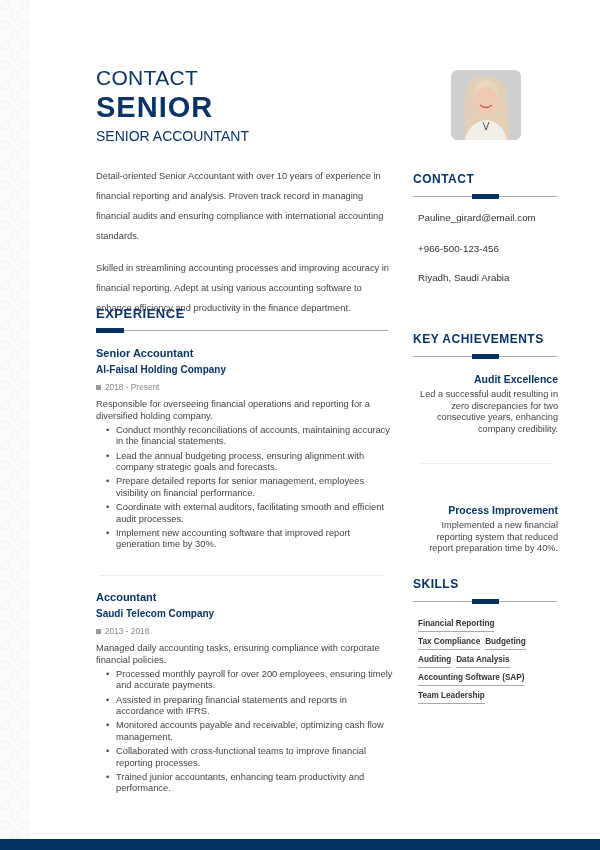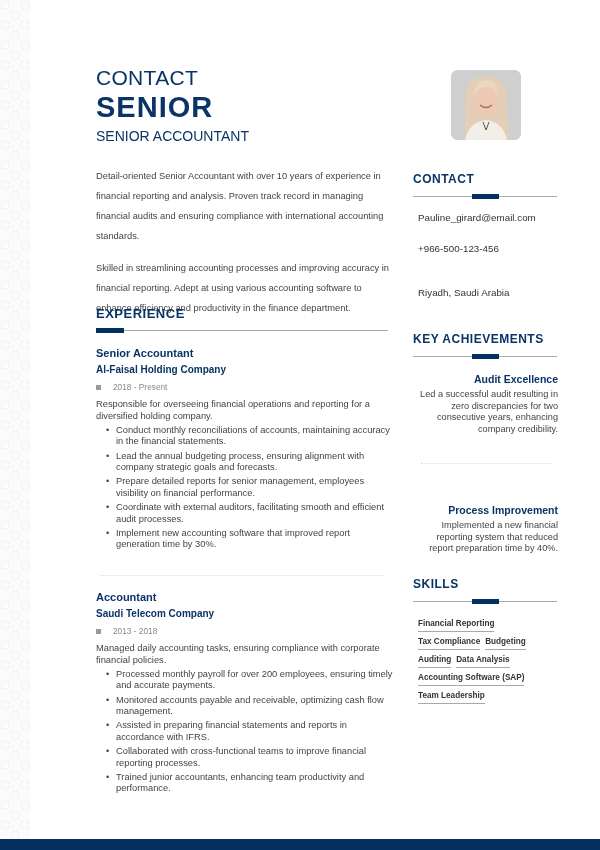--- a/index.html
+++ b/index.html
@@ -29,21 +29,21 @@
   .summary p + p { margin-top: 12px; }
 
   .section-title { font-weight: bold; color: #0a3466; letter-spacing: 0.5px; }
   .exp-title { position: absolute; left: 96px; top: 306px; font-size: 13px; text-align: center; }
   .exp-rule { position: absolute; left: 96px; top: 330px; width: 292px; height: 1px; background: #a6a9ad; }
   .exp-rule-accent { position: absolute; left: 96px; top: 328px; width: 28px; height: 5px; background: #04305f; }
 
   .job { position: absolute; left: 96px; width: 300px; }
   .job-role { font-size: 11px; font-weight: bold; color: #0a3466; }
   .job-company { font-size: 10px; font-weight: bold; color: #0a3466; margin-top: 5px; }
-  .job-date { font-size: 8.3px; color: #888; margin-top: 7px; display: flex; align-items: center; gap: 12px; }
+  .job-date { font-size: 8.3px; color: #888; margin-top: 7px; display: flex; align-items: center; gap: 4px; }
   .date-icon { width: 5px; height: 5px; background: #999; display: inline-block; }
   .job-desc { font-size: 9.3px; line-height: 12.3px; color: #444; margin-top: 6px; }
   .job ul { list-style: none; margin-top: 2px; padding-left: 12px; }
   .job li { position: relative; padding-left: 8px; font-size: 9.3px; line-height: 11.2px; color: #444; margin-bottom: 3.5px; }
   .job li::before { content: "•"; position: absolute; left: -2px; top: 0; color: #444; }
 
   .dotted-sep { position: absolute; left: 100px; top: 575px; width: 284px; border-top: 1px dotted #e0e0e0; }
 
   .side-header { position: absolute; left: 413px; width: 144px; font-size: 12px; }
   .side-rule { position: absolute; left: 413px; width: 144px; height: 1px; background: #a6a9ad; }
@@ -112,33 +112,33 @@
 <div class="job" style="top:591px;">
   <div class="job-role">Accountant</div>
   <div class="job-company">Saudi Telecom Company</div>
   <div class="job-date">
     <span class="date-icon"></span>
     <span>2013 - 2018</span>
   </div>
   <div class="job-desc">Managed daily accounting tasks, ensuring compliance with corporate financial policies.</div>
   <ul>
     <li>Processed monthly payroll for over 200 employees, ensuring timely and accurate payments.</li>
+    <li>Assisted in preparing financial statements and reports in accordance with IFRS.</li>
     <li>Monitored accounts payable and receivable, optimizing cash flow management.</li>
-    <li>Assisted in preparing financial statements and reports in accordance with IFRS.</li>
     <li>Collaborated with cross-functional teams to improve financial reporting processes.</li>
     <li>Trained junior accountants, enhancing team productivity and performance.</li>
   </ul>
 </div>
 
 <div class="section-title side-header" style="top:172px;">CONTACT</div>
 <div class="side-rule" style="top:196px;"></div>
 <div class="side-rule-accent" style="top:194px;"></div>
 <div class="contact-item" style="top:212px;">Pauline_girard@email.com</div>
 <div class="contact-item" style="top:243px;">+966-500-123-456</div>
-<div class="contact-item" style="top:287px;">Riyadh, Saudi Arabia</div>
+<div class="contact-item" style="top:272px;">Riyadh, Saudi Arabia</div>
 
 <div class="section-title side-header" style="top:332px;">KEY ACHIEVEMENTS</div>
 <div class="side-rule" style="top:356px;"></div>
 <div class="side-rule-accent" style="top:354px;"></div>
 
 <div class="ach" style="top:373px;">
   <div class="ach-title">Audit Excellence</div>
   <div class="ach-desc">Led a successful audit resulting in zero discrepancies for two consecutive years, enhancing company credibility.</div>
 </div>
 <div class="ach-sep"></div>

